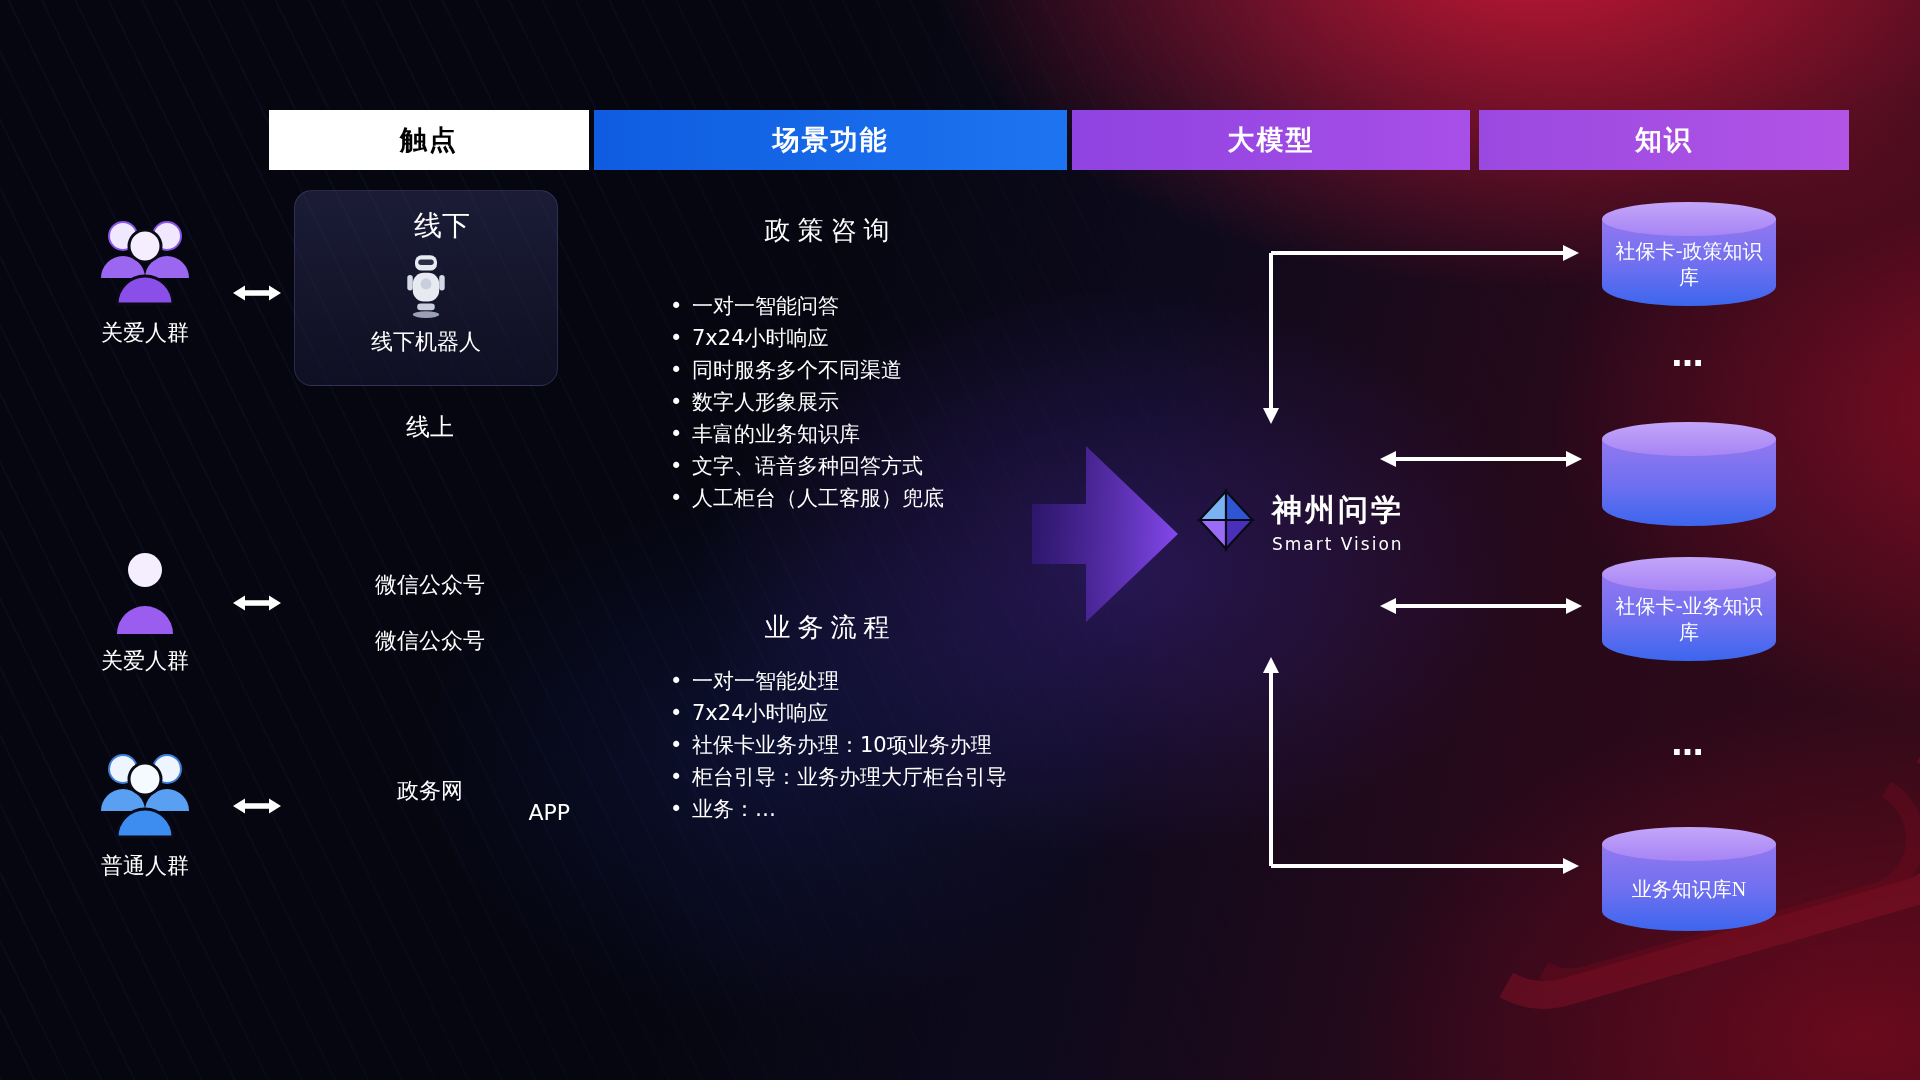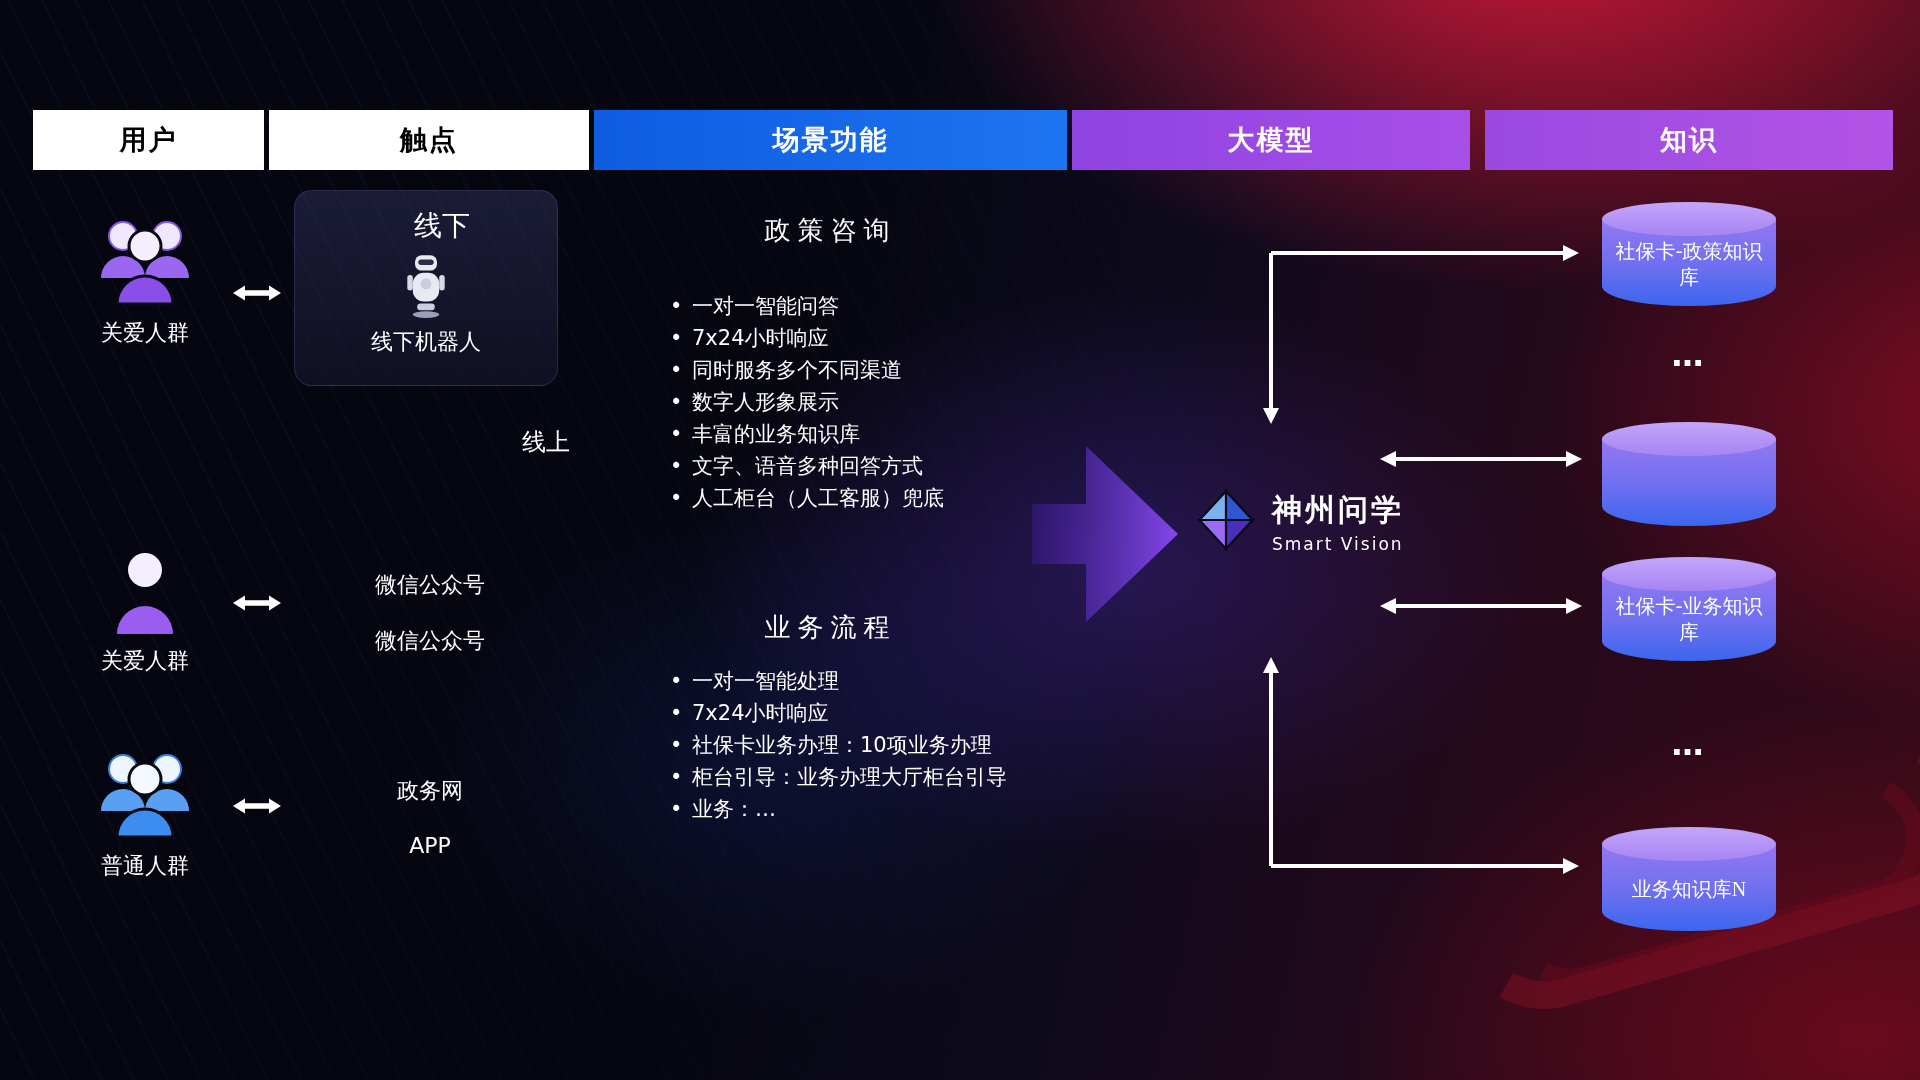--- a/index.html
+++ b/index.html
@@ -33,21 +33,21 @@
   }
 
   
   .hdr{position:absolute;top:110px;height:60px;line-height:60px;text-align:center;
        font-size:27px;font-weight:bold;letter-spacing:2px;}
   .hdr-white{background:#ffffff;color:#000;}
   #h-users{left:33px;width:231px;}
   #h-touch{left:269px;width:320px;}
   #h-func{left:594px;width:473px;background:linear-gradient(90deg,#0f5ce0,#1d74f0);color:#fff;}
   #h-model{left:1072px;width:398px;background:linear-gradient(90deg,#8f43e0,#a84fe8);color:#fff;}
-  #h-know{left:1479px;width:408px;background:linear-gradient(90deg,#9a49e0,#b254e6);color:#fff;margin-left:6px;}
+  #h-know{left:1479px;width:370px;background:linear-gradient(90deg,#9a49e0,#b254e6);color:#fff;}
 
   
   .user{position:absolute;left:65px;width:160px;text-align:center;}
   .user svg{display:block;margin:0 auto;}
   .user-label{margin-top:10px;font-size:22px;}
   #user1{top:212px;}
   #user2{top:548px;}
   #user3{top:745px;}
   .dbl-small{position:absolute;left:233px;width:48px;height:22px;}
   #arr1{top:282px;}#arr2{top:592px;}#arr3{top:795px;}
@@ -55,25 +55,25 @@
   
   .tp-panel{
     position:absolute;left:294px;top:190px;width:264px;height:196px;border-radius:18px;
     background:linear-gradient(180deg, rgba(64,64,118,0.38), rgba(22,22,48,0.62));
     border:1px solid rgba(130,130,210,0.22);text-align:center;
   }
   .tp-panel .tp-title{margin-top:16px;font-size:28px;padding-left:32px;}
   .tp-panel svg{display:block;margin:8px auto 0;}
   .tp-panel .tp-robot-label{margin-top:8px;font-size:22px;}
   .tp-text{position:absolute;left:290px;width:280px;text-align:center;font-size:22px;}
-  #tp-online{top:426px;font-size:24px;text-align:right;}
+  #tp-online{top:411px;font-size:24px;}
   #tp-ch0{top:570px;}
   #tp-ch1{top:626px;}
   #tp-ch2{top:776px;}
-  #tp-ch3{top:833px;}
+  #tp-ch3{top:800px;text-align:right;}
 
   
   .func-title{position:absolute;left:594px;width:473px;text-align:center;
               font-size:26px;letter-spacing:7px;}
   #func-title1{top:213px;}
   #func-title2{top:610px;}
   .func-list{position:absolute;left:668px;margin:0;padding:0;list-style:none;
              font-size:21px;line-height:32px;}
   #func-list1{top:290px;}
   #func-list2{top:665px;}
@@ -116,21 +116,20 @@
   #dots2{top:725px;}
 </style>
 </head>
 <body>
 
 <div class="stage">
   <div class="streaks"></div>
   <div class="swoosh-a"></div>
   <div class="swoosh-b"></div>
 
-  <div class="hdr hdr-white" id="h-users">用户</div>
   <div class="hdr hdr-white" id="h-touch">触点</div>
   <div class="hdr" id="h-func">场景功能</div>
   <div class="hdr" id="h-model">大模型</div>
   <div class="hdr" id="h-know">知识</div>
 
   <div class="user" id="user1">
     <svg width="104" height="96" viewBox="0 0 104 96">
       <circle cx="30" cy="24" r="14" fill="#efe8ff" stroke="#8a55e8" stroke-width="2"></circle>
       <path d="M8 66 a22 22 0 0 1 44 0 z" fill="#9b66f0"></path>
       <circle cx="74" cy="24" r="14" fill="#efe8ff" stroke="#8a55e8" stroke-width="2"></circle>

